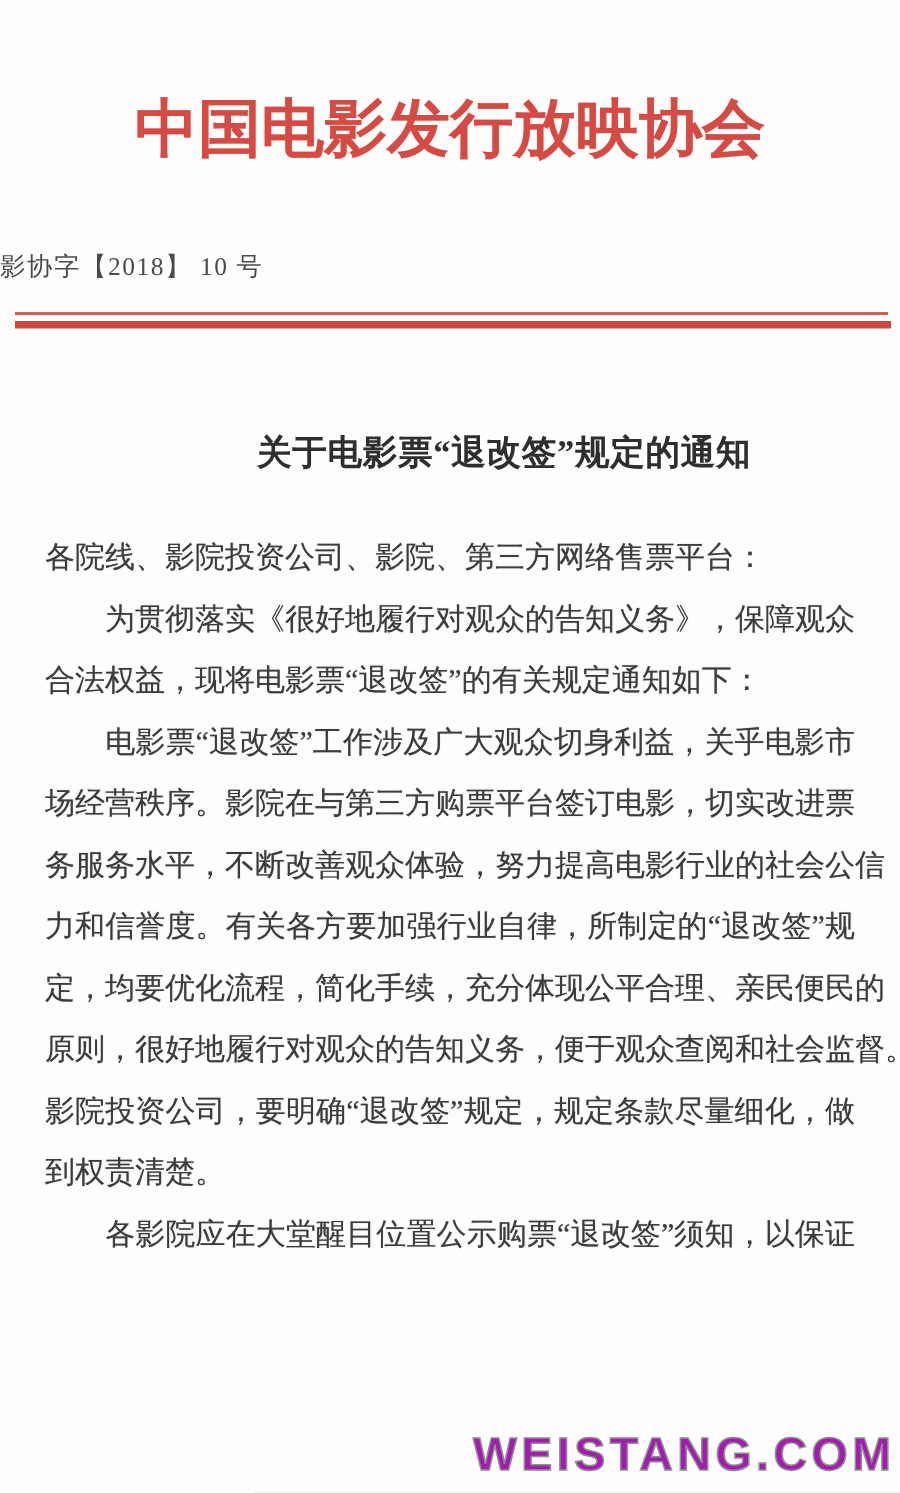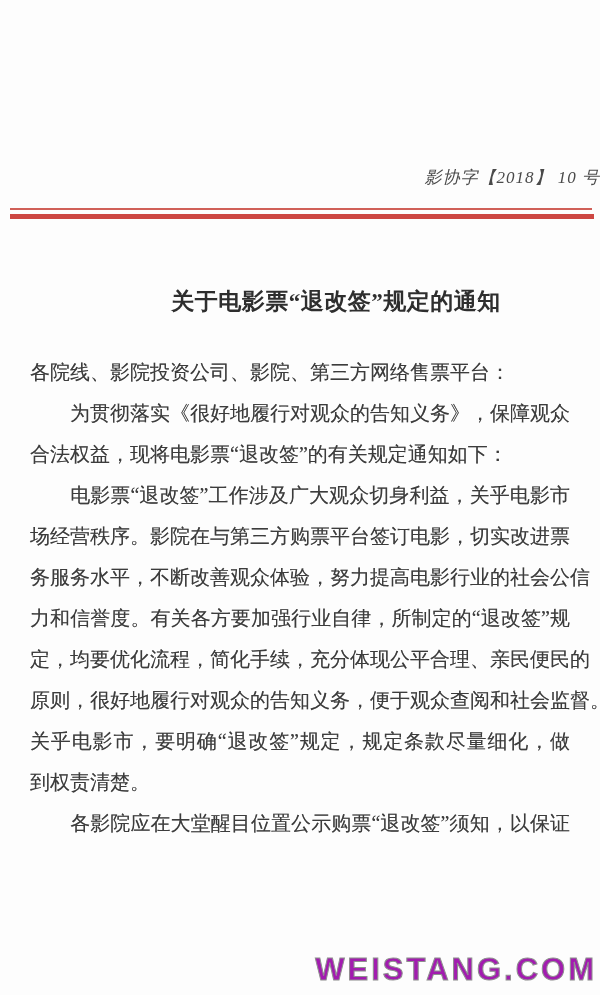--- a/index.html
+++ b/index.html
@@ -24,26 +24,25 @@
     letter-spacing: 0px;
     color: #d54a42;
     text-shadow: 0 0 0.5px rgba(213,74,66,0.6);
     white-space: nowrap;
   }
   .doc-number {
     position: absolute;
     top: 166px;
     left: 0;
     width: 100%;
-    text-align: right;
+    text-align: left;
     font-size: 17px;
     letter-spacing: 1px;
     color: #4a4a4a;
     white-space: nowrap;
-    font-style: italic;
   }
   .rule-thin {
     position: absolute;
     top: 208px;
     left: 10px;
     width: 582px;
     height: 2px;
     background: #d06058;
   }
   .rule-thick {
@@ -99,38 +98,39 @@
     color: #a21caf;
     -webkit-text-stroke: 1px #8f8f8f;
     white-space: nowrap;
   }
 </style>
 </head>
 <body>
 
 <div class="page">
 
+  <div class="org-title">中国电影发行放映协会</div>
 
   <div class="doc-number">影协字【2018】 10 号</div>
 
   <div class="rule-thin"></div>
   <div class="rule-thick"></div>
 
   <div class="notice-title">关于电影票“退改签”规定的通知</div>
 
   <div class="body-block">
     <div class="body-line para-end">各院线、影院投资公司、影院、第三方网络售票平台：</div>
     <div class="body-line">　　为贯彻落实《很好地履行对观众的告知义务》，保障观众</div>
     <div class="body-line para-end">合法权益，现将电影票“退改签”的有关规定通知如下：</div>
     <div class="body-line">　　电影票“退改签”工作涉及广大观众切身利益，关乎电影市</div>
     <div class="body-line">场经营秩序。影院在与第三方购票平台签订电影，切实改进票</div>
     <div class="body-line">务服务水平，不断改善观众体验，努力提高电影行业的社会公信</div>
     <div class="body-line">力和信誉度。有关各方要加强行业自律，所制定的“退改签”规</div>
     <div class="body-line">定，均要优化流程，简化手续，充分体现公平合理、亲民便民的</div>
     <div class="body-line para-end">原则，很好地履行对观众的告知义务，便于观众查阅和社会监督。</div>
-    <div class="body-line">关乎电影市，要明确“退改签”规定，规定条款尽量细化，做</div>
+    <div class="body-line">影院投资公司，要明确“退改签”规定，规定条款尽量细化，做</div>
     <div class="body-line para-end">到权责清楚。</div>
     <div class="body-line">　　各影院应在大堂醒目位置公示购票“退改签”须知，以保证</div>
   </div>
 
   <div class="watermark">WEISTANG.COM</div>
 
 </div>
 
 </body></html>

